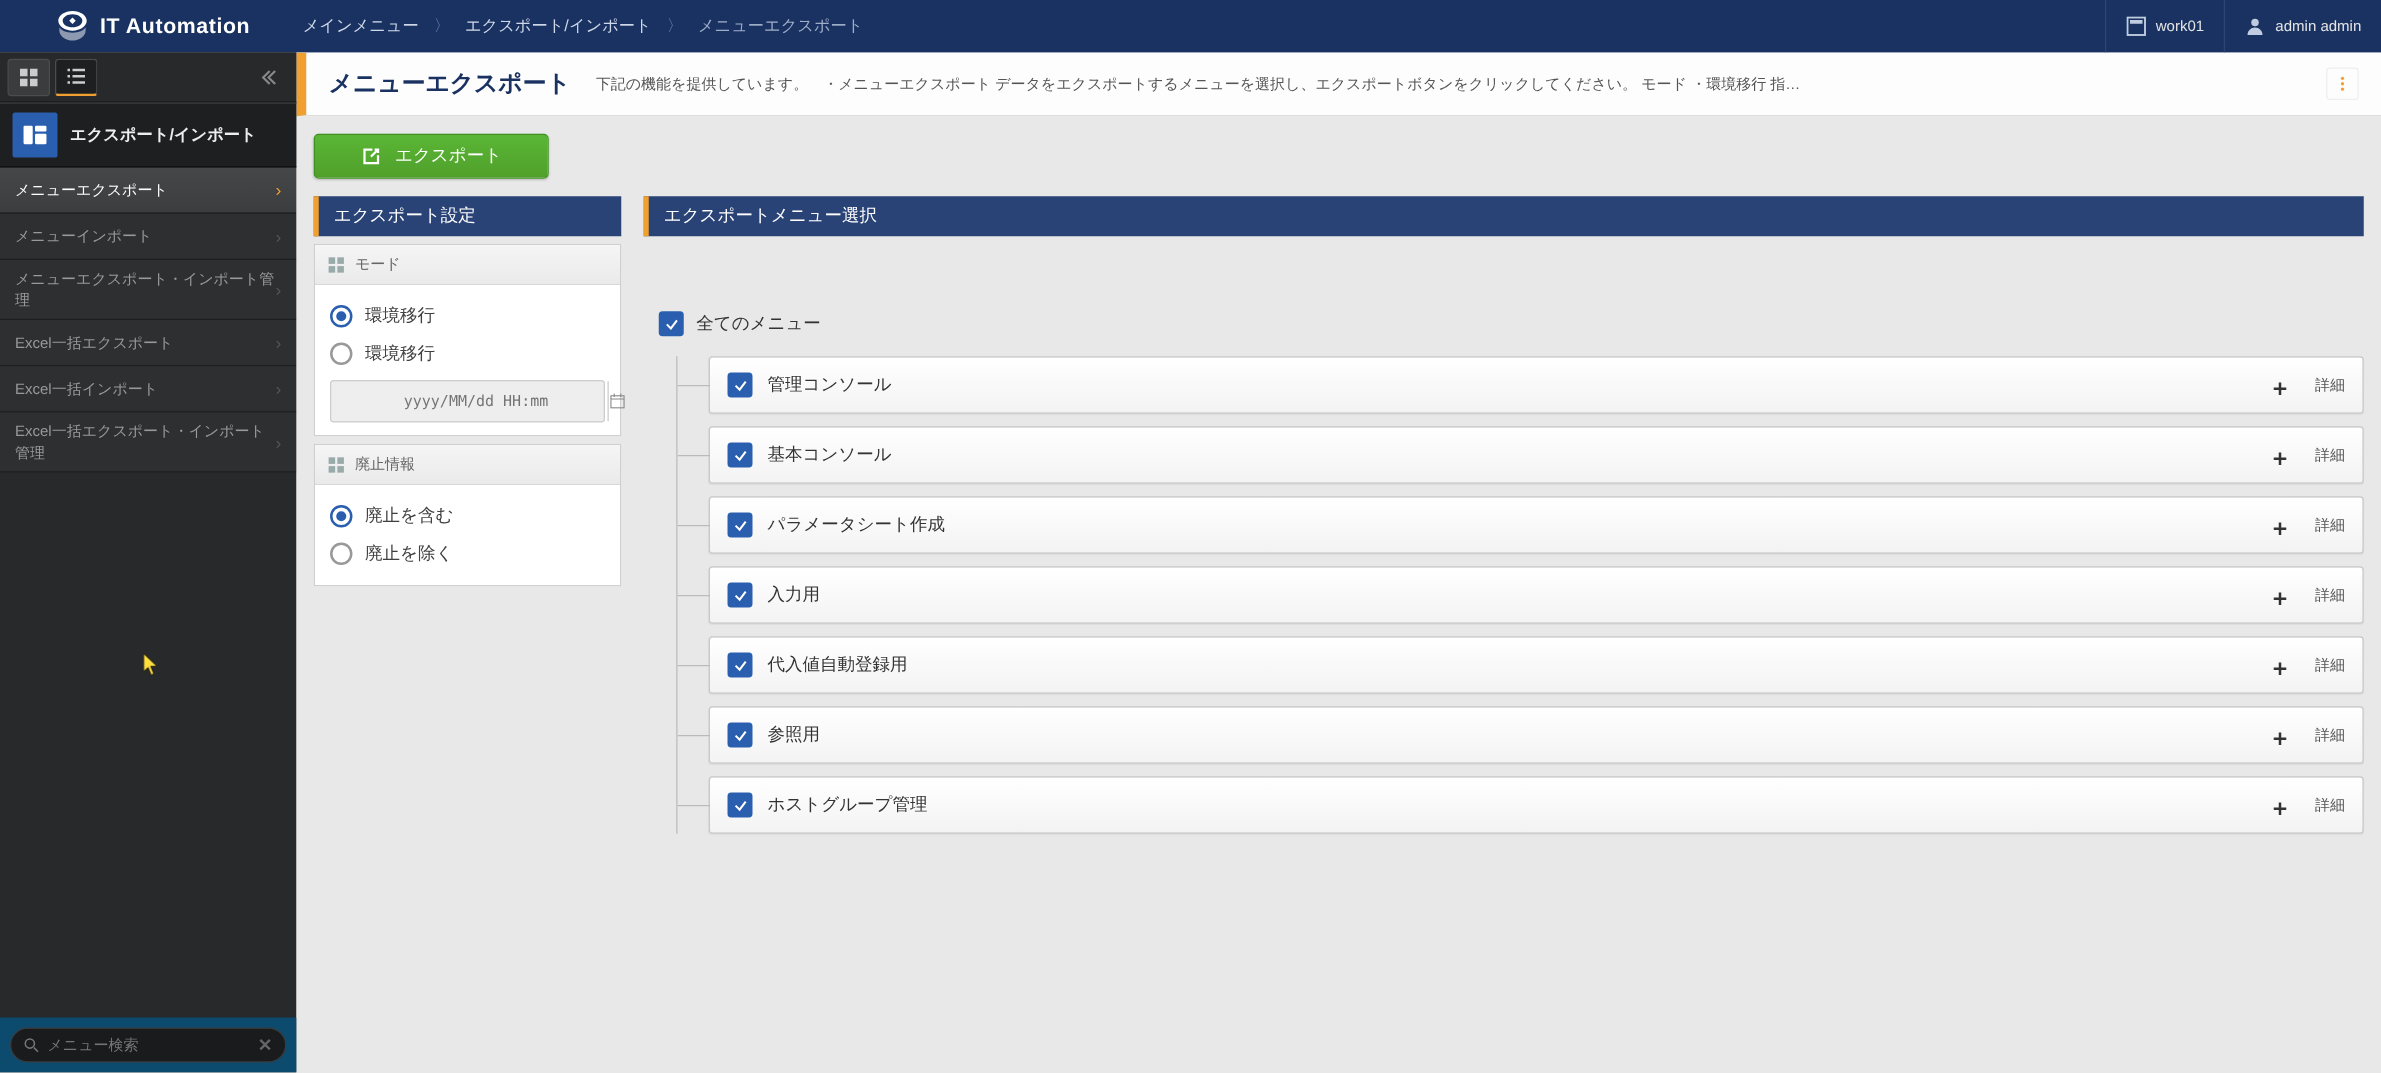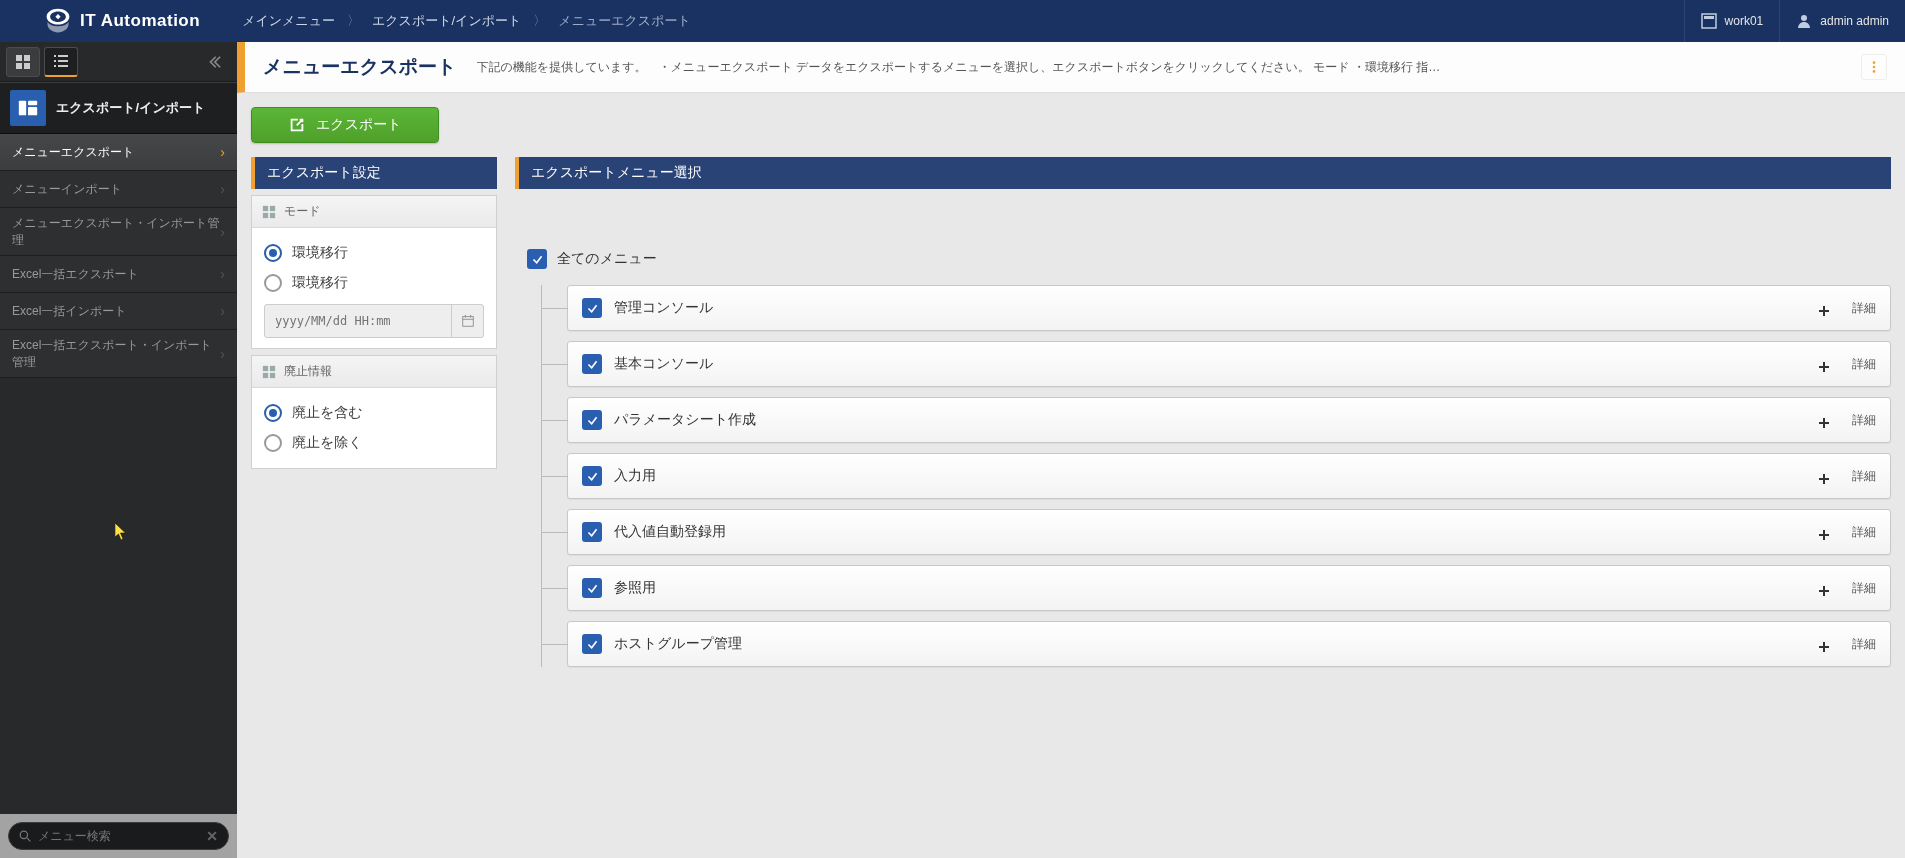--- a/index.html
+++ b/index.html
@@ -35,21 +35,21 @@
   .sidegroup .gicon svg { width: 22px; height: 22px; fill: #fff; }
   .sidegroup .glabel { color: #eee; font-size: 13px; font-weight: bold; line-height: 1.2; }
 
   .sidemenu { flex: 1; overflow: auto; }
   .sideitem { height: 37px; display: flex; align-items: center; padding: 0 12px; font-size: 12px; color: #999; border-bottom: 1px solid #1d1e1f; cursor: pointer; position: relative; background: #2d2f31; }
   .sideitem.tall { height: 48px; }
   .sideitem.active { background: linear-gradient(#454749, #3b3d3f); color: #fff; }
   .sideitem .si-chev { margin-left: auto; color: #555; font-size: 14px; }
   .sideitem.active .si-chev { color: #f0a030; }
 
-  .sidebar-search { padding: 8px; background: #a3a3a3; }
+  .sidebar-search { padding: 8px; background: #0c4a6e; }
   .search-wrap { position: relative; background: #1a1b1c; border: 1px solid #3a3c3e; border-radius: 14px; display: flex; align-items: center; height: 28px; padding: 0 10px; }
   .search-wrap svg { width: 13px; height: 13px; fill: #777; margin-right: 6px; }
   .search-wrap input { flex: 1; background: transparent; border: none; outline: none; color: #aaa; font-size: 12px; }
   .search-wrap .clear { color: #666; cursor: pointer; font-size: 14px; font-weight: bold; }
 
   
   .content { flex: 1; display: flex; flex-direction: column; overflow: hidden; }
   .pageheader { background: #fdfdfd; border-left: 8px solid #f0a030; border-bottom: 1px solid #ddd; padding: 12px 18px; display: flex; align-items: center; gap: 20px; }
   .pageheader h1 { color: #1a3261; font-size: 19px; font-weight: bold; white-space: nowrap; }
   .pageheader .desc { font-size: 12px; color: #555; white-space: nowrap; overflow: hidden; text-overflow: ellipsis; flex: 1; }
@@ -68,21 +68,21 @@
   .panel-hd { background: #2a4376; color: #fff; font-size: 14px; padding: 7px 12px; border-left: 4px solid #f0a030; }
   .setting-box { background: #fff; border: 1px solid #d0d0d0; margin-top: 6px; }
   .setting-title { background: linear-gradient(#f5f5f5,#eaeaea); border-bottom: 1px solid #d8d8d8; font-size: 12px; color: #666; padding: 7px 10px; display: flex; align-items: center; gap: 8px; }
   .setting-title .ticon { width: 14px; height: 14px; display: inline-block; }
   .setting-title .ticon svg { width: 14px; height: 14px; fill: #9aa; }
   .setting-body { padding: 10px 12px; }
   .radio-row { display: flex; align-items: center; gap: 10px; padding: 6px 0; cursor: pointer; font-size: 14px; color: #404040; }
   .radio { width: 18px; height: 18px; border: 2px solid #999; border-radius: 50%; display: inline-flex; align-items: center; justify-content: center; flex-shrink: 0; }
   .radio.checked { border-color: #2a5fb0; }
   .radio.checked::after { content: ''; width: 8px; height: 8px; background: #2a5fb0; border-radius: 50%; }
-  .date-input { width: 100%; display: flex; align-items: center; background: #eee; border: 1px solid #ccc; border-radius: 3px; margin-top: 6px; }
+  .date-input { width: 100%; display: flex; align-items: center; background: #eee; border: 1px solid #ccc; border-radius: 3px; margin-top: 6px; padding-left: 48px; }
   .date-input input { flex: 1; background: transparent; border: none; padding: 8px 10px; font-size: 12px; font-family: monospace; color: #999; outline: none; }
   .date-input .cal { width: 32px; height: 32px; display: flex; align-items: center; justify-content: center; border-left: 1px solid #ccc; }
   .date-input .cal svg { width: 14px; height: 14px; fill: #888; }
 
   
   .menu-tree { background: transparent; padding: 10px 0 60px 0; }
   .tree-root { display: flex; align-items: center; gap: 10px; padding: 6px 12px; font-size: 14px; margin-top: 44px; }
   .chk { width: 20px; height: 20px; background: #2a5fb0; border-radius: 3px; display: inline-flex; align-items: center; justify-content: center; cursor: pointer; flex-shrink: 0; }
   .chk svg { width: 13px; height: 13px; fill: #fff; stroke: #fff; stroke-width: 2; }
 

